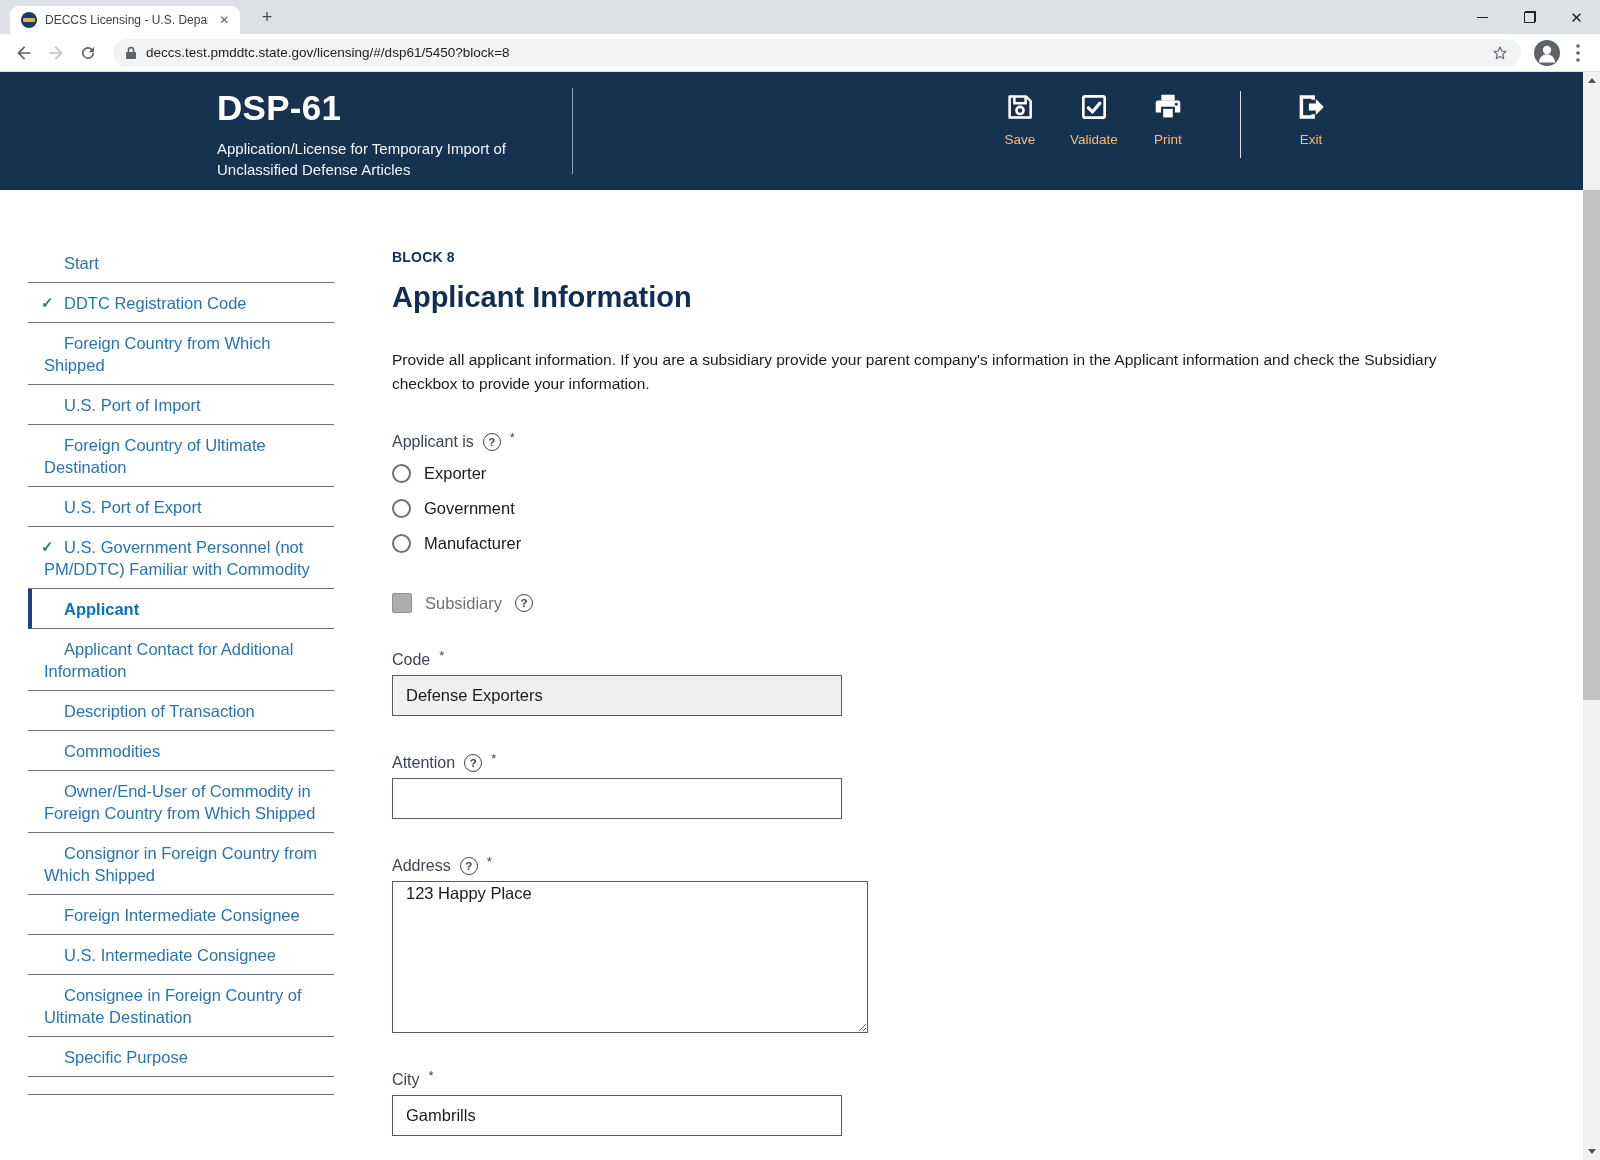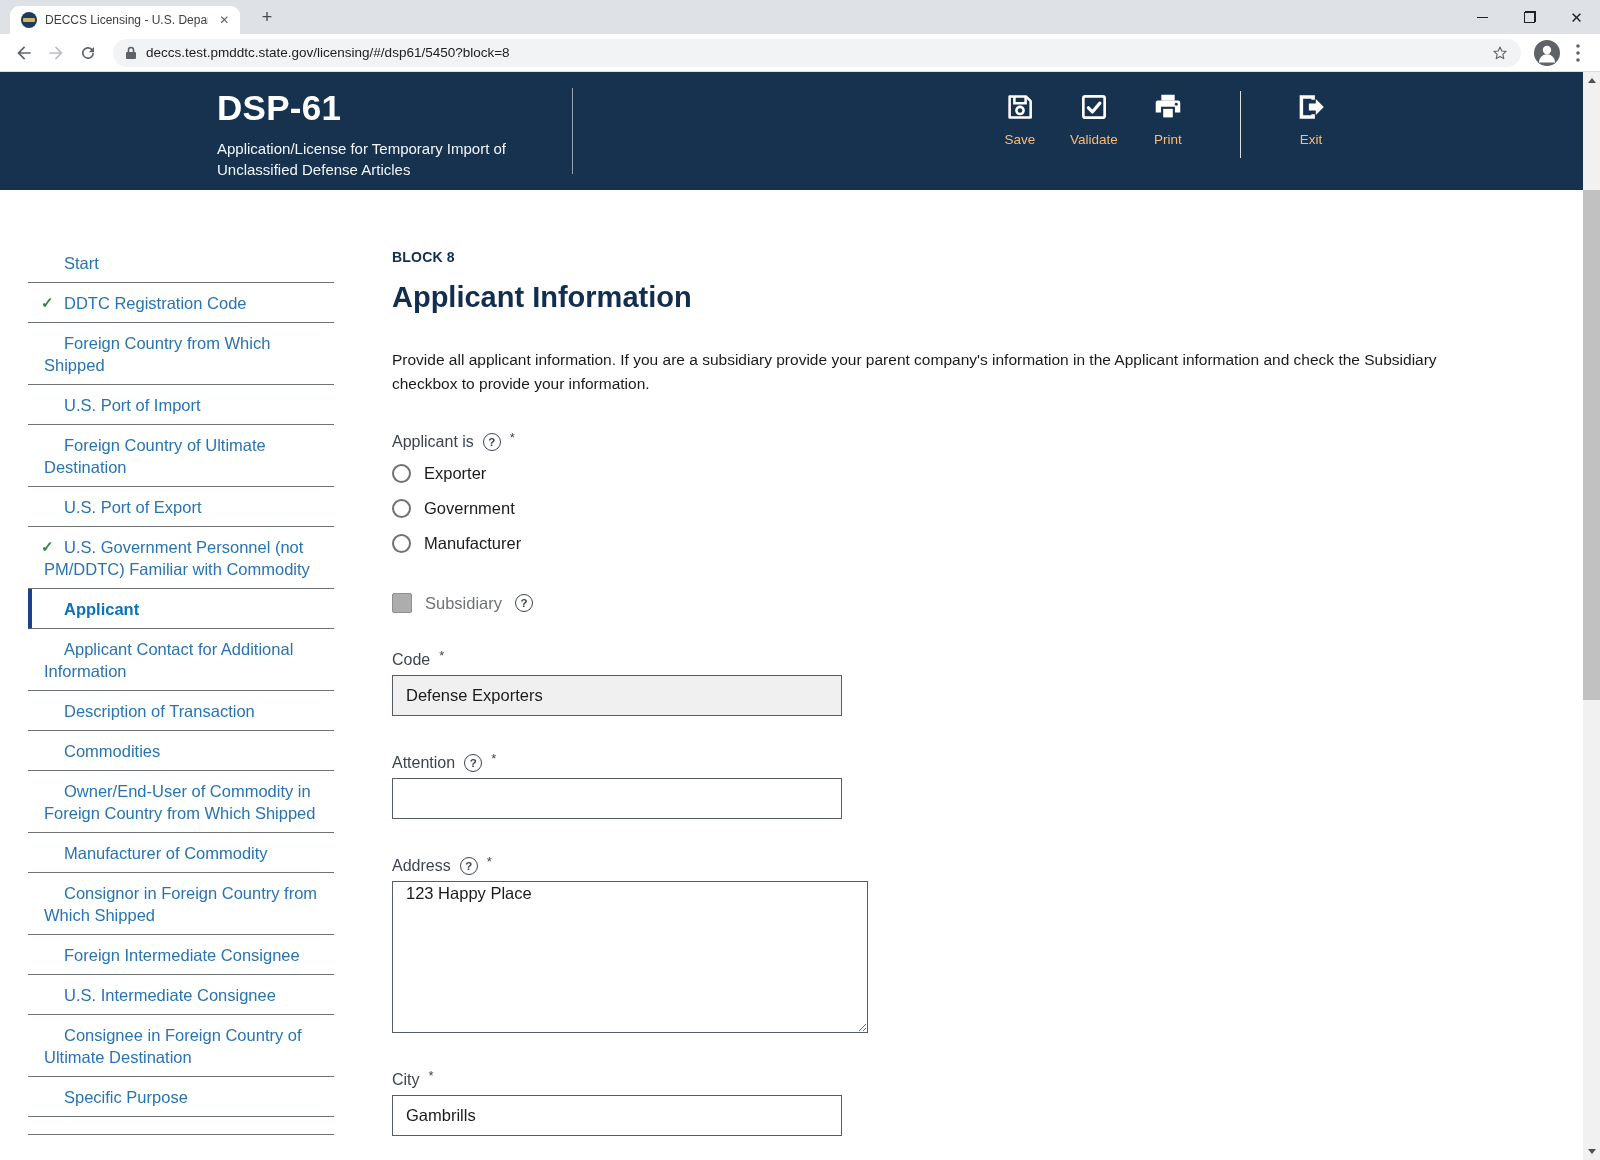--- a/index.html
+++ b/index.html
@@ -261,24 +261,20 @@
   <a class="nav-item">
     <span class="nav-check"></span>
     <span class="nav-label">Commodities</span>
   </a>
 
   <a class="nav-item">
     <span class="nav-check"></span>
     <span class="nav-label">Owner/End-User of Commodity in Foreign Country from Which Shipped</span>
   </a>
 
-  <a class="nav-item">
-    <span class="nav-check"></span>
-    <span class="nav-label">Manufacturer of Commodity</span>
-  </a>
 
   <a class="nav-item">
     <span class="nav-check"></span>
     <span class="nav-label">Consignor in Foreign Country from Which Shipped</span>
   </a>
 
 
   <a class="nav-item">
     <span class="nav-check"></span>
     <span class="nav-label">Foreign Intermediate Consignee</span>

